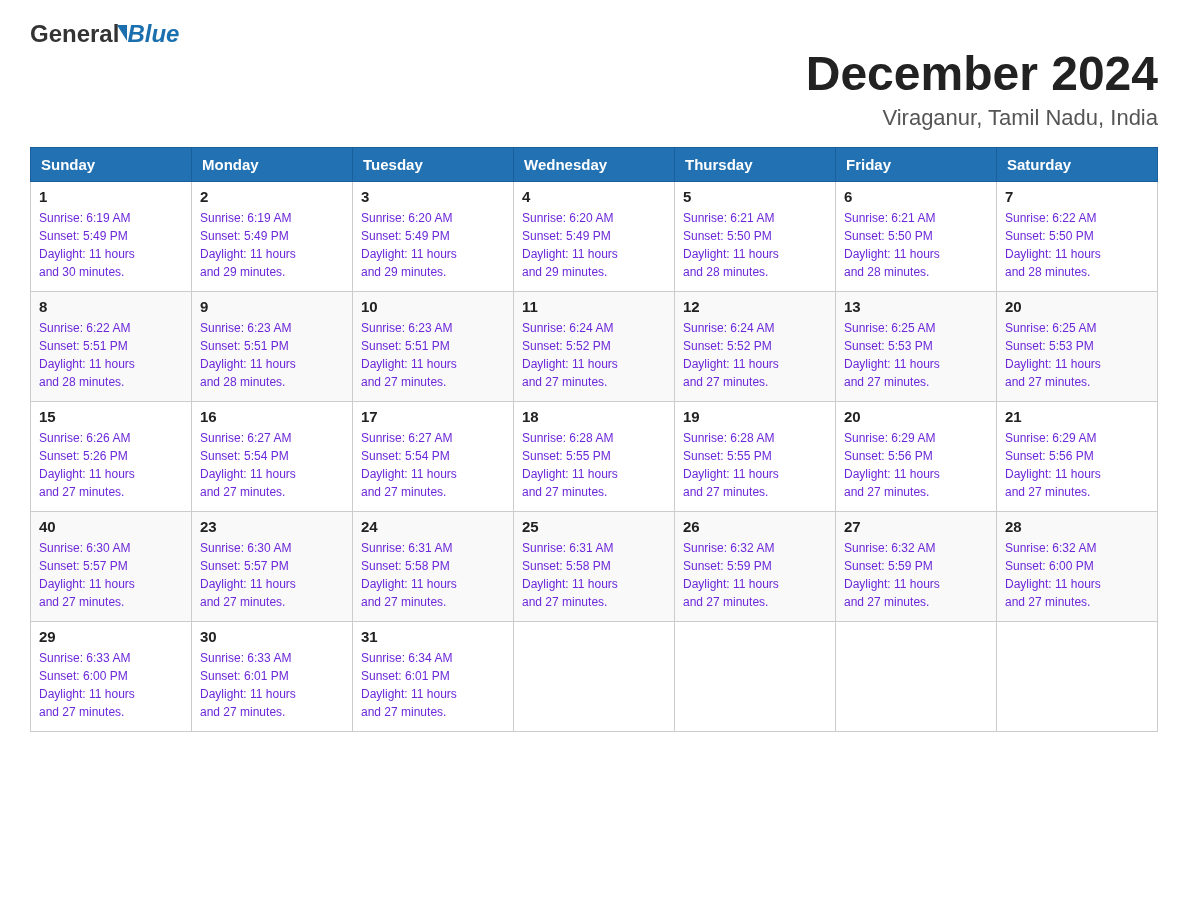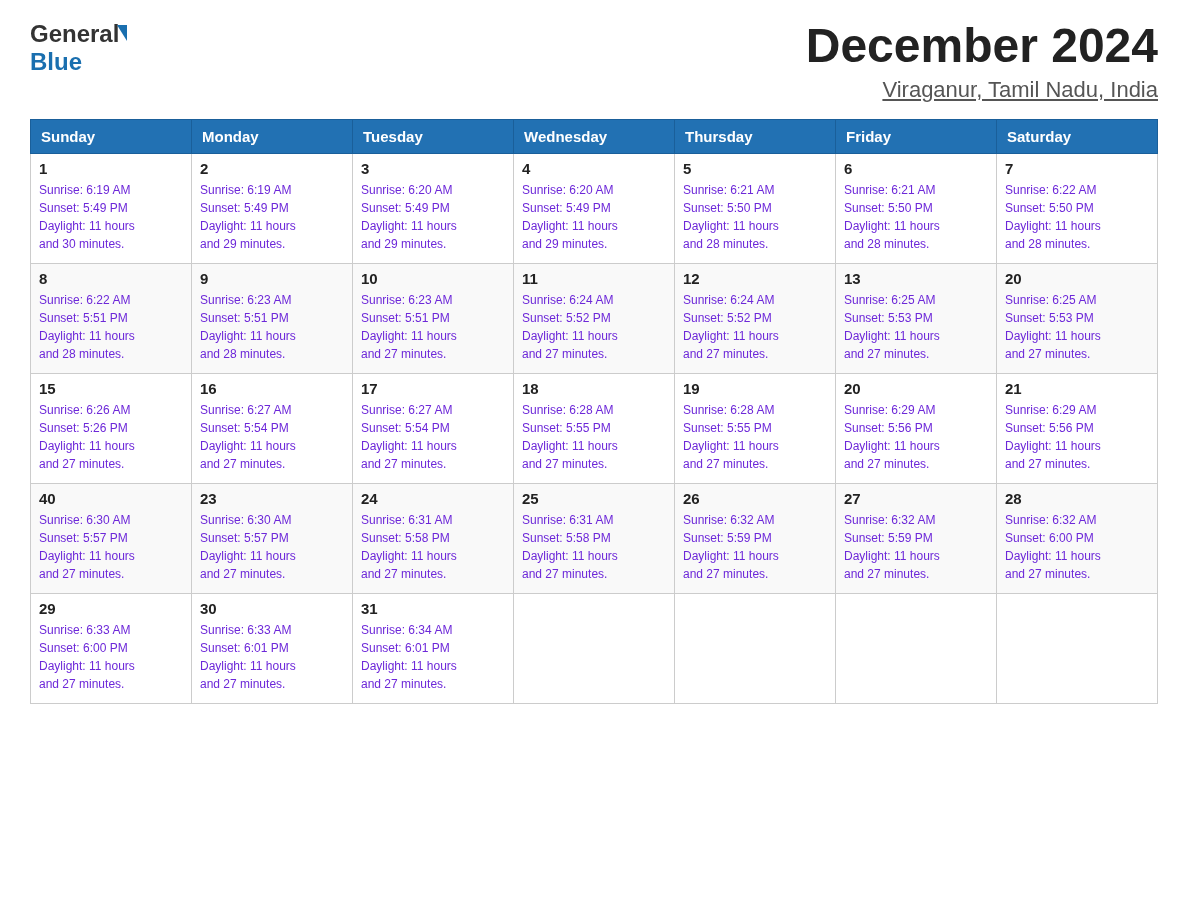--- a/index.html
+++ b/index.html
@@ -11,37 +11,37 @@
       min-height: 918px;
     }
     .header {
       display: flex;
       justify-content: space-between;
       align-items: flex-start;
       margin-bottom: 16px;
     }
     .logo {
       display: flex;
-      flex-direction: column;
+      flex-direction: row;
       align-items: flex-start;
     }
     .title-block {
       text-align: right;
+      margin-top: 28px;
     }
     .calendar-title {
       font-size: 48px;
       font-weight: bold;
       color: #222;
       line-height: 1.1;
     }
     .calendar-subtitle {
       font-size: 22px;
       color: #555;
       margin-top: 4px;
-      text-decoration: underline;
     }
     table {
       width: 100%;
       border-collapse: collapse;
       table-layout: fixed;
       border-radius: 32px;
     }
     thead tr th {
       background-color: #2271b3;
       color: #fff;
@@ -82,20 +82,21 @@
     }
     .logo-general {
       font-size: 24px;
       font-weight: bold;
       color: #333;
     }
     .logo-blue {
       font-size: 24px;
       font-weight: bold;
       color: #1a6faf;
+      font-style: italic;
     }
     .logo-arrow {
       display: inline-block;
       width: 0;
       height: 0;
       border-left: 10px solid transparent;
       border-top: 16px solid #1a6faf;
       vertical-align: middle;
       margin-left: -2px;
       margin-bottom: 2px;

